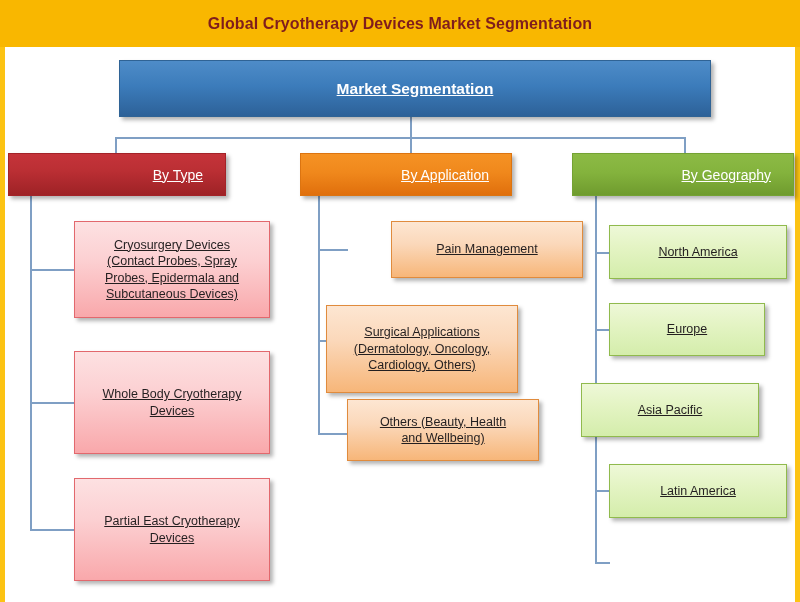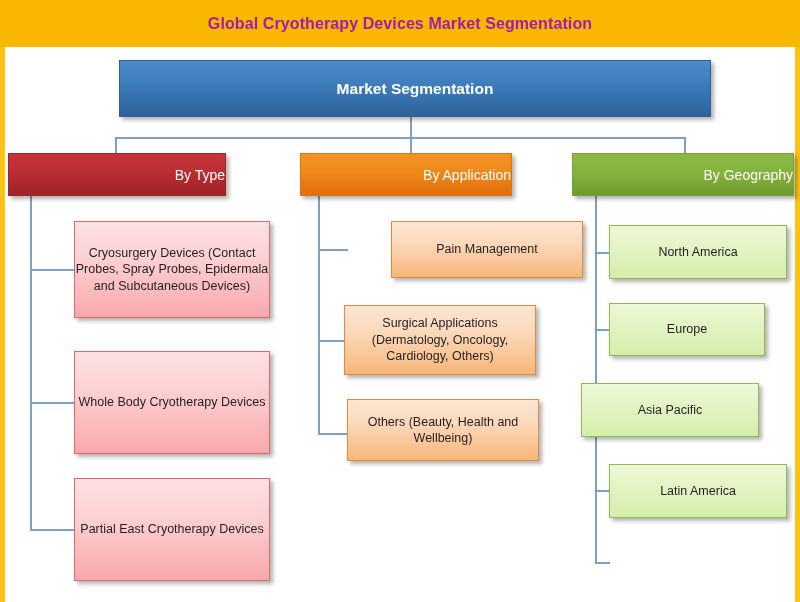--- a/index.html
+++ b/index.html
@@ -39,21 +39,21 @@
     left: 0; top: 0;
     width: 800px; height: 47px;
     background: #f9b700;
     display: flex;
     align-items: center;
     justify-content: center;
   }
   .title-bar .title-text {
     font-size: 16px;
     font-weight: bold;
-    color: #a21caf;
+    color: #7f1d1d;
     letter-spacing: 0.1px;
   }
 
   
   .conn {
     position: absolute;
     background: #7f9fc4;
     z-index: 1;
   }
   .conn.v { width: 1.5px; }
@@ -63,21 +63,21 @@
   .node {
     position: absolute;
     box-sizing: border-box;
     display: flex;
     align-items: center;
     justify-content: center;
     text-align: center;
     z-index: 3;
     box-shadow: 3px 3px 4px rgba(0,0,0,0.30);
   }
-  .node .node-label { display: block; width: 100%; padding: 0 0; }
+  .node .node-label { display: block; width: 100%; padding: 0 22px; text-decoration: underline; }
 
   
   .node-root {
     background: linear-gradient(to bottom, #4e8cc8 0%, #3c7cbb 45%, #2d6198 100%);
     border: 1px solid #2f6395;
     color: #ffffff;
     font-size: 15.5px;
     font-weight: bold;
   }
 
@@ -182,21 +182,21 @@
   </div>
 
   <div class="node node-leaf leaf-type" style="left:74px; top:478px; width:196px; height:103px;">
     <span class="node-label">Partial East Cryotherapy Devices</span>
   </div>
 
   <div class="node node-leaf leaf-app" style="left:347px; top:221px; width:192px; height:57px;margin-left:44px;">
     <span class="node-label">Pain Management</span>
   </div>
 
-  <div class="node node-leaf leaf-app" style="left:344px; top:305px; width:192px; height:70px;">
+  <div class="node node-leaf leaf-app" style="left:326px; top:305px; width:192px; height:88px;">
     <span class="node-label">Surgical Applications (Dermatology, Oncology, Cardiology, Others)</span>
   </div>
 
   <div class="node node-leaf leaf-app" style="left:347px; top:399px; width:192px; height:62px;">
     <span class="node-label">Others (Beauty, Health and Wellbeing)</span>
   </div>
 
   <div class="node node-leaf leaf-geo" style="left:609px; top:225px; width:178px; height:54px;">
     <span class="node-label">North America</span>
   </div>

